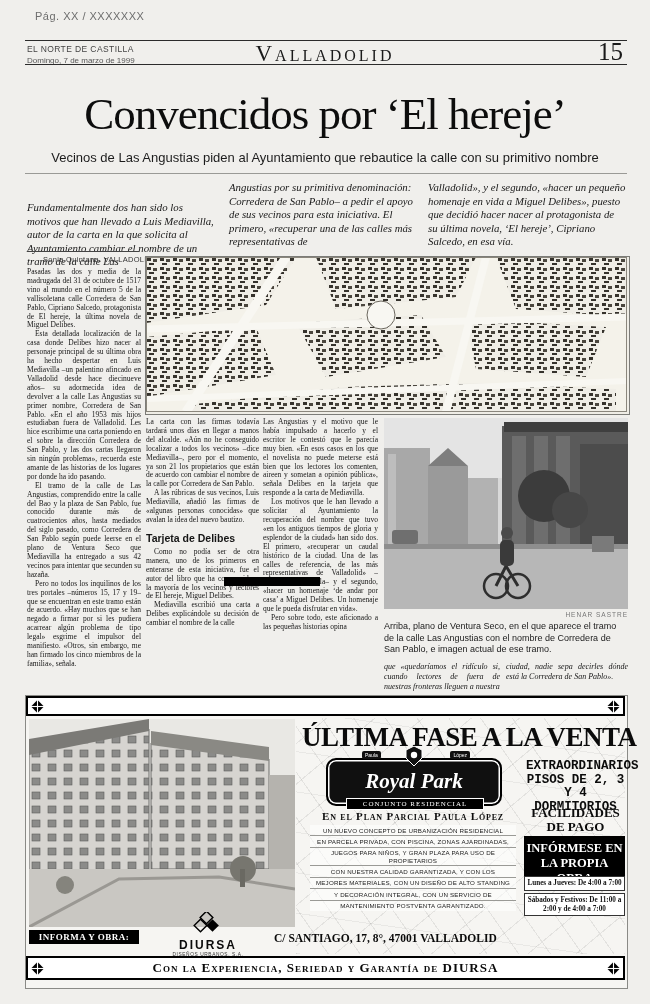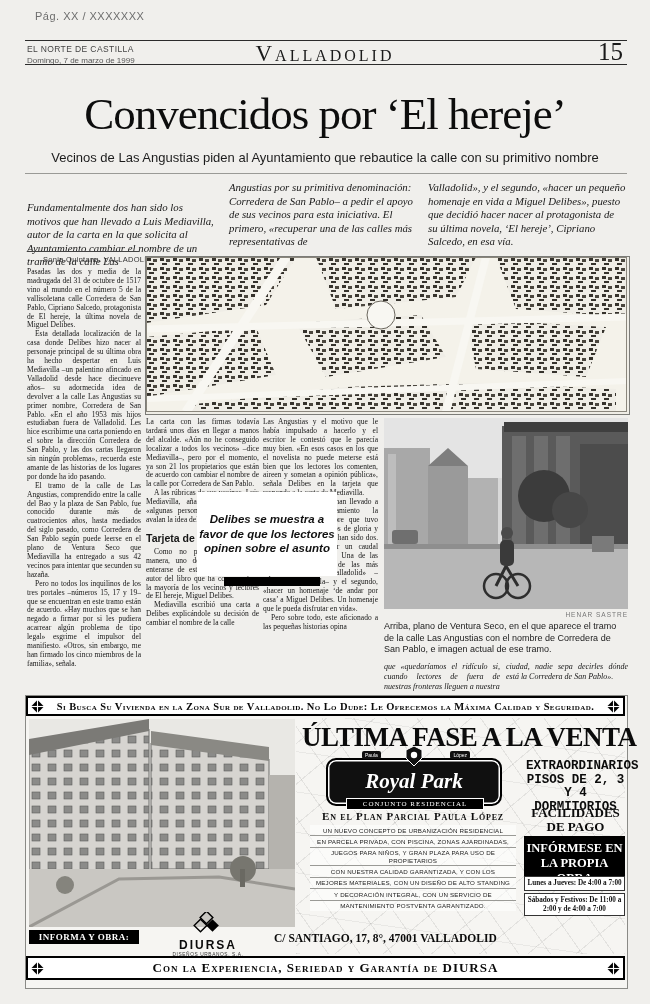--- a/index.html
+++ b/index.html
@@ -164,21 +164,20 @@
     <p>Como no podía ser de otra manera, uno de los primeros en enterarse de esta iniciativa, fue el autor del libro que ha convencido a la mayoría de los vecinos y lectores de El hereje, Miguel Delibes.</p>
     <p>Mediavilla escribió una carta a Delibes explicándole su decisión de cambiar el nombre de la calle</p>
   </div>
 
   <div class="bodycol col3">
     <p class="noindent">Las Angustias y el motivo que le había impulsado a hacerlo y el escritor le contestó que le parecía muy bien. «En esos casos en los que el novelista no puede meterse está bien que los lectores los comenten, aireen y sometan a opinión pública», señala Delibes en la tarjeta que responde a la carta de Mediavilla.</p>
     <p>Los motivos que le han llevado a solicitar al Ayuntamiento la recuperación del nombre que tuvo «en los antiguos tiempos de gloria y esplendor de la ciudad» han sido dos. El primero, «recuperar un caudal histórico de la ciudad. Una de las calles de referencia, de las más representativas de Valladolid» –comenta Mediavilla– y el segundo, «hacer un homenaje ‘de andar por casa’ a Miguel Delibes. Un homenaje que le pueda disfrutar en vida».</p>
     <p>Pero sobre todo, este aficionado a las pequeñas historias opina</p>
   </div>
 
-  <div class="pullquote">Delibes se muestra a favor de que los lectores opinen sobre el asunto</div>
   <div class="pullquote-bar"></div>
 
   <div class="photo">
     <svg width="244" height="191" viewBox="0 0 244 191">
       <rect width="244" height="191" fill="#d9d9d9"></rect>
       <rect x="0" y="0" width="244" height="60" fill="#e4e4e4"></rect>
       <rect x="0" y="30" width="46" height="100" fill="#a8a8a8"></rect>
       <rect x="4" y="36" width="8" height="90" fill="#bdbdbd"></rect>
       <rect x="44" y="48" width="40" height="85" fill="#9a9a9a"></rect>
       <polygon points="44,48 84,48 64,30" fill="#7e7e7e"></polygon>
@@ -209,21 +208,20 @@
   <div class="cont c2">ciudad, nadie sepa decirles dónde está la Corredera de San Pablo».</div>
 
   <div class="ad">
 
     <div class="ad-banner top">
       <svg class="diamond" viewBox="0 0 14 14">
         <rect x="2" y="2" width="10" height="10" transform="rotate(45 7 7)" fill="#000"></rect>
         <line x1="2" y1="2" x2="12" y2="12" stroke="#fff" stroke-width="1.2" transform="rotate(45 7 7)"></line>
         <line x1="12" y1="2" x2="2" y2="12" stroke="#fff" stroke-width="1.2" transform="rotate(45 7 7)"></line>
       </svg>
-      <div class="txt">Si Busca Su Vivienda en la Zona Sur de Valladolid. No Lo Dude: Le Ofrecemos la Máxima Calidad y Seguridad.</div>
       <svg class="diamond" viewBox="0 0 14 14">
         <rect x="2" y="2" width="10" height="10" transform="rotate(45 7 7)" fill="#000"></rect>
         <line x1="2" y1="2" x2="12" y2="12" stroke="#fff" stroke-width="1.2" transform="rotate(45 7 7)"></line>
         <line x1="12" y1="2" x2="2" y2="12" stroke="#fff" stroke-width="1.2" transform="rotate(45 7 7)"></line>
       </svg>
     </div>
 
     <div class="ad-bg-sketch"></div>
 
     <div class="ad-building">

